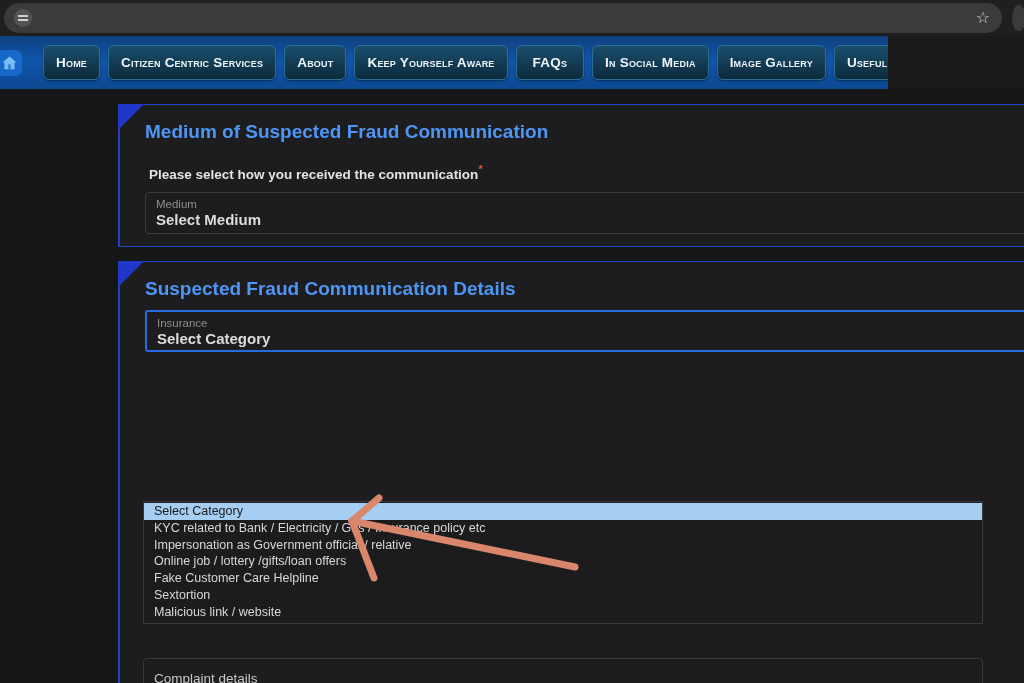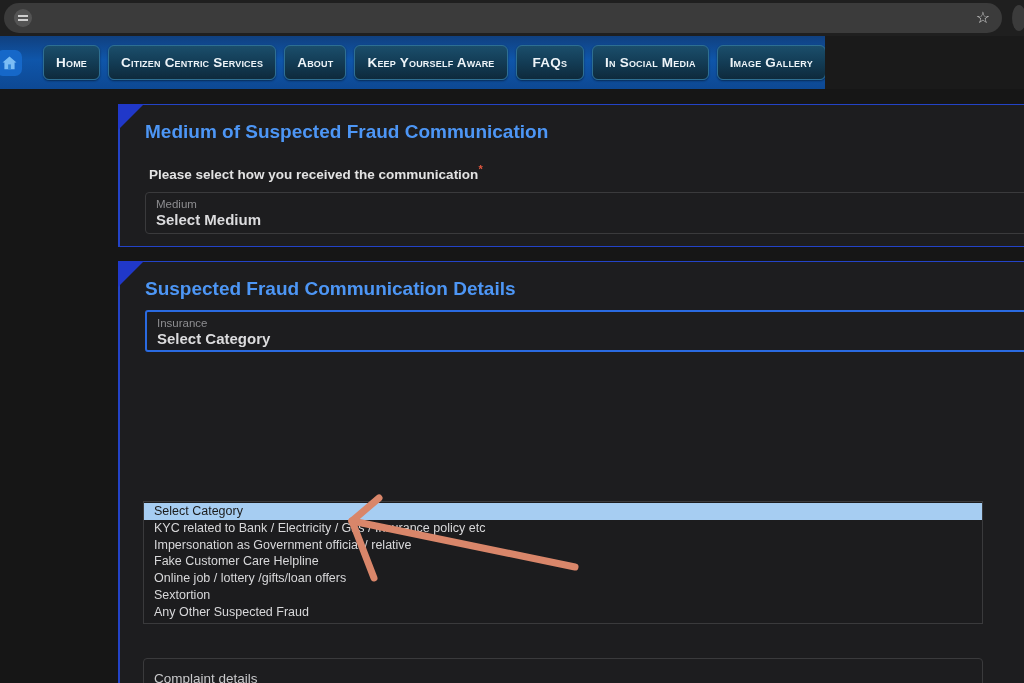--- a/index.html
+++ b/index.html
@@ -71,21 +71,21 @@
     border-radius: 50%;
     background: #3b3b3b;
     margin-left: 2px;
     position: relative;
     left: 6px;
   }
 
   
   .site-nav {
     position: relative;
-    width: 825px;
+    width: 888px;
     height: 53px;
     background: linear-gradient(180deg,#10407f 0%, #0f56aa 45%, #0d4893 100%);
     display: flex;
     align-items: center;
     padding-left: 0px;
     overflow: hidden;
   }
   .nav-home-badge {
     width: 26px; height: 26px;
     margin-left: 0px;
@@ -347,24 +347,24 @@
       <div class="select-float-label">Insurance</div>
       <div class="select-value">Select Category</div>
       <div class="chevron"></div>
     </div>
   </div>
 
   <div class="dropdown-list">
     <div class="dd-option selected">Select Category</div>
     <div class="dd-option">KYC related to Bank / Electricity / Gas / Insurance policy etc</div>
     <div class="dd-option">Impersonation as Government official / relative</div>
+    <div class="dd-option">Online job / lottery /gifts/loan offers</div>
     <div class="dd-option">Fake Customer Care Helpline</div>
-    <div class="dd-option">Online job / lottery /gifts/loan offers</div>
     <div class="dd-option">Sextortion</div>
-    <div class="dd-option">Any Other Suspected Fraud</div>
+    <div class="dd-option">Malicious link / website</div>
   </div>
 
   <div class="textarea-box">
     <div class="textarea-placeholder">Complaint details</div>
 
   </div>
 
   <svg class="annotation-arrow" viewBox="0 0 1024 594">
     <g fill="none" stroke="#d9866a" stroke-width="7" stroke-linecap="round" stroke-linejoin="round">
       <path d="M352 432 L575 478"></path>

